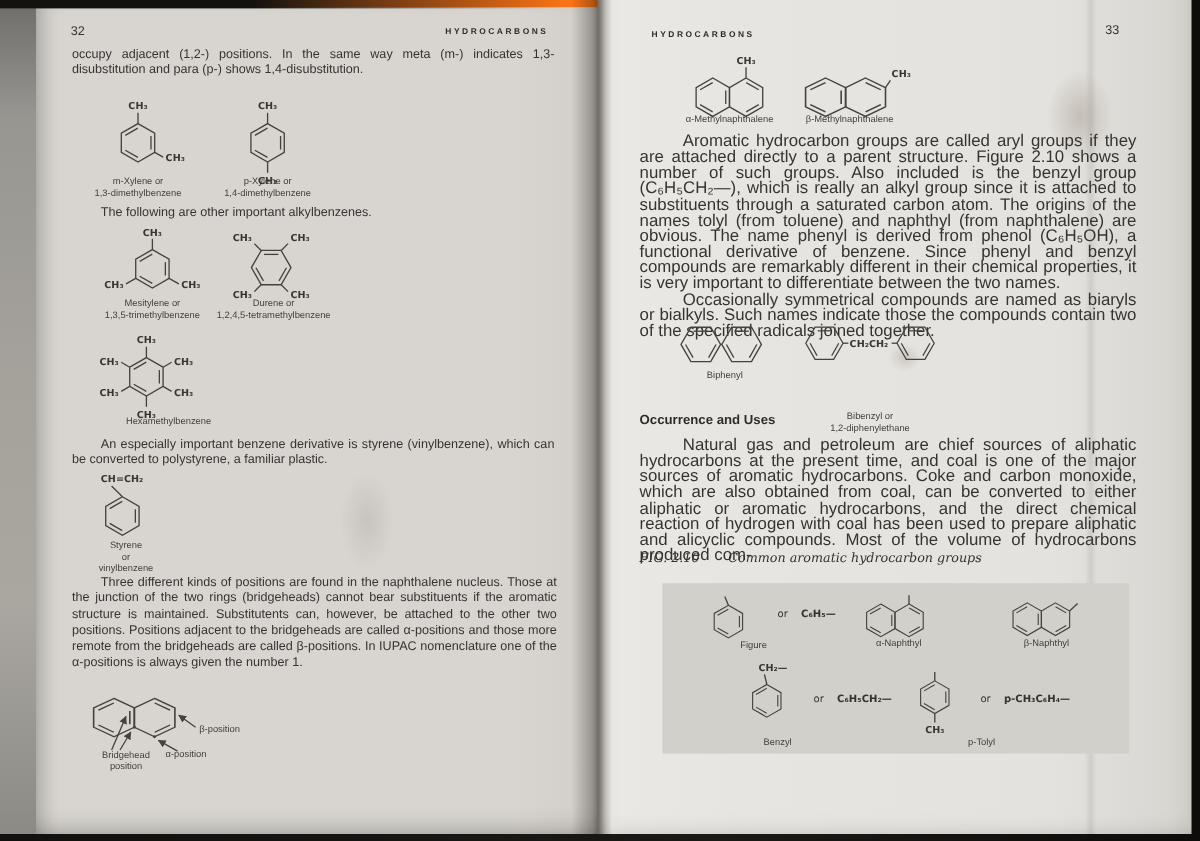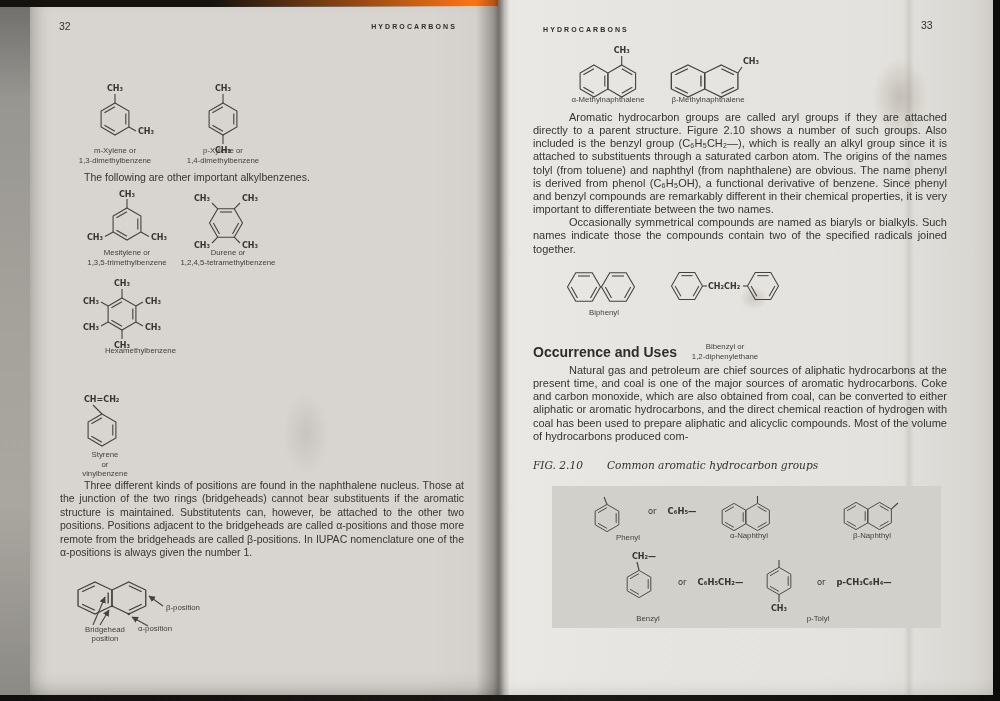--- a/index.html
+++ b/index.html
@@ -22,24 +22,24 @@
     background:linear-gradient(90deg,rgba(22,18,14,0) 0%,rgba(22,18,14,0.30) 38%,rgba(22,18,14,0.50) 50%,rgba(22,18,14,0.14) 62%,rgba(255,255,255,0.28) 74%,rgba(22,18,14,0) 100%);}
   .crease{position:absolute;left:904px;top:0;width:10px;height:697px;pointer-events:none;
     background:linear-gradient(90deg,rgba(60,55,50,0) 0,rgba(60,55,50,0.10) 50%,rgba(60,55,50,0) 100%);}
   .stain{position:absolute;pointer-events:none;}
   .pagenum{position:absolute;font-size:10.5px;color:#34322f;}
   .runhead{position:absolute;font-size:7px;font-weight:bold;letter-spacing:2.1px;color:#2e2c2a;}
   .body-col{position:absolute;font-size:10.5px;line-height:13.4px;color:#363431;text-align:justify;}
   .body-col p{margin:0;}
   .ind-l{text-indent:24px;}
   .ind-r{text-indent:36px;}
-  .col-r{font-size:11px;line-height:13.15px;}
+  .col-r{font-size:14px;line-height:13.15px;}
   .slabel{position:absolute;font-size:7.8px;line-height:9.6px;color:#413f3b;text-align:center;}
   .slabel span{display:block;}
-  .sec-head{position:absolute;font-size:14px;font-weight:bold;color:#2f2d2a;}
+  .sec-head{position:absolute;font-size:11px;font-weight:bold;color:#2f2d2a;}
   .fig-caption{position:absolute;font-family:"DejaVu Serif", serif;font-style:italic;font-size:10.6px;color:#34322f;}
   .fig-caption .cap-label{margin-right:24px;}
   .fig-box{position:absolute;left:552px;top:486px;width:389px;height:142px;background:#d2d0ca;}
   .orf{position:absolute;font-size:8.4px;color:#35332f;font-family:"DejaVu Sans", sans-serif;margin-left:20px;}
   .orf .orw{margin-right:11px;}
   .orf .fml{font-weight:bold;}
   svg.chem{position:absolute;overflow:visible;}
   svg.chem line, svg.chem path{stroke:#45423e;stroke-width:1.1;fill:none;}
   svg.chem use{stroke:#45423e;stroke-width:1.1;fill:none;}
   svg.chem text{font:bold 8px "DejaVu Sans", sans-serif;fill:#393630;stroke:none;}
@@ -89,20 +89,23 @@
   <div class="bottom-bar"></div>
   <div class="right-black"></div>
 
   <div class="stain" style="left:872px;top:58px;width:56px;height:78px;background:radial-gradient(ellipse at center,rgba(110,95,75,0.26),rgba(110,95,75,0) 70%);"></div>
   <div class="stain" style="left:740px;top:286px;width:28px;height:24px;background:radial-gradient(ellipse at center,rgba(90,80,65,0.18),rgba(90,80,65,0) 70%);"></div>
   <div class="stain" style="left:283px;top:392px;width:46px;height:84px;background:radial-gradient(ellipse at center,rgba(100,95,85,0.14),rgba(100,95,85,0) 70%);"></div>
 
   <div class="pagenum" style="left:59px;top:20px;">32</div>
   <div class="runhead" style="left:300px;top:23px;width:157px;text-align:right;">HYDROCARBONS</div>
 
+  <div class="body-col" style="left:60px;top:39px;width:402px;">
+    <p>occupy adjacent (1,2-) positions.  In the same way meta (m-) indicates 1,3-disubstitution and para (p-) shows 1,4-disubstitution.</p>
+  </div>
 
   <svg class="chem" style="left:78px;top:78px;" width="80" height="66">
     <use href="#bzg" x="37" y="41"></use>
     <line x1="37" y1="25" x2="37" y2="16"></line>
     <text x="37" y="13" text-anchor="middle">CH₃</text>
     <line x1="50.9" y1="49" x2="58" y2="53"></line>
     <text x="60" y="56" text-anchor="start">CH₃</text>
   </svg>
   <div class="slabel" style="left:62px;top:146px;width:106px;">
     <span>m-Xylene or</span>
@@ -167,20 +170,23 @@
     <text x="46" y="73" text-anchor="middle">CH₃</text>
     <line x1="32.1" y1="47" x2="25" y2="51.1"></line>
     <text x="23" y="55" text-anchor="end">CH₃</text>
     <line x1="32.1" y1="31" x2="25" y2="26.9"></line>
     <text x="23" y="29" text-anchor="end">CH₃</text>
   </svg>
   <div class="slabel" style="left:70px;top:346px;width:106px;text-align:right;">
     <span>Hexamethylbenzene</span>
   </div>
 
+  <div class="body-col" style="left:60px;top:364px;width:402px;">
+    <p class="ind-l">An especially important benzene derivative is styrene (vinylbenzene), which can be converted to polystyrene, a familiar plastic.</p>
+  </div>
 
   <svg class="chem" style="left:78px;top:392px;" width="64" height="60">
     <text x="6" y="10" text-anchor="start">CH=CH₂</text>
     <line x1="15" y1="13" x2="24" y2="22"></line>
     <use href="#bzg" x="24" y="38"></use>
   </svg>
   <div class="slabel" style="left:52px;top:450px;width:106px;">
     <span>Styrene</span>
     <span>or</span>
     <span>vinylbenzene</span>
@@ -274,21 +280,21 @@
   <svg class="chem" style="left:590px;top:492px;" width="36" height="42">
     <g transform="translate(17,26) scale(0.85)">
         <use href="#bzg"></use>
       </g>
     <line x1="17" y1="12.4" x2="14" y2="5"></line>
   </svg>
   <div class="orf" style="left:628px;top:506px;">
     <span class="orw">or</span><span class="fml">C₆H₅—</span>
   </div>
   <div class="slabel" style="left:598px;top:533px;width:60px;">
-    <span>Phenyl</span>
+    <span>Figure</span>
   </div>
 
   <svg class="chem" style="left:714px;top:492px;" width="70" height="40">
     <g transform="translate(20,25) scale(0.85)">
         <use href="#napg"></use>
       </g>
     <line x1="43.5" y1="11.4" x2="43.5" y2="4"></line>
   </svg>
   <div class="slabel" style="left:714px;top:531px;width:70px;">
     <span>α-Naphthyl</span>

